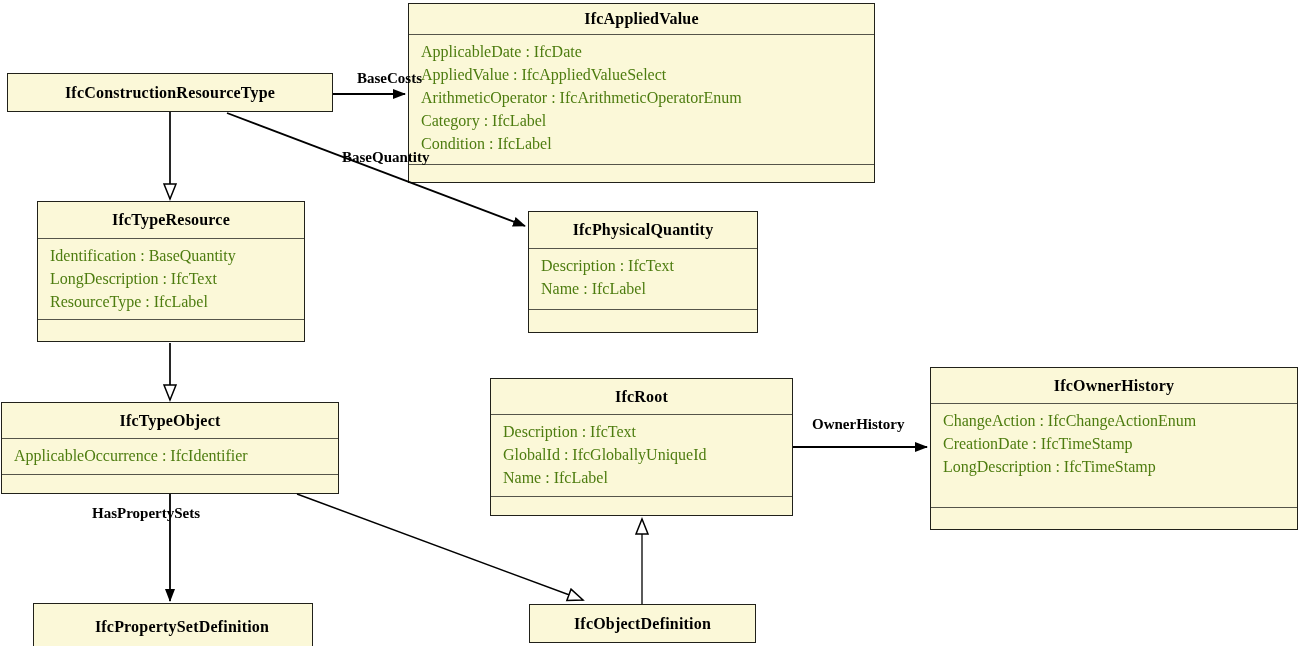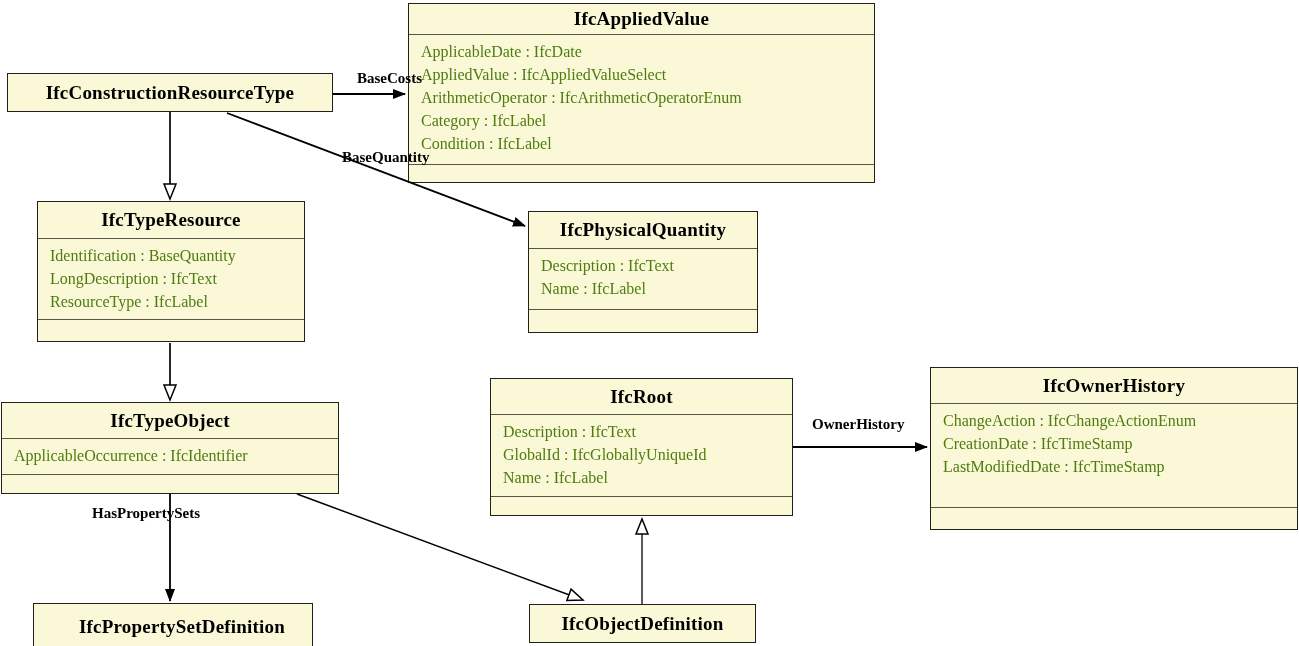--- a/index.html
+++ b/index.html
@@ -9,21 +9,21 @@
     font-family:"Liberation Serif","DejaVu Serif",serif;
   }
   svg.edges{position:absolute;left:0;top:0;z-index:2;pointer-events:none;}
   .uml-class{
     position:absolute;z-index:1;box-sizing:border-box;
     background:#FBF8D8;border:1.6px solid #21211A;
     display:flex;flex-direction:column;
   }
   .uml-title{
     flex:0 0 auto;display:flex;align-items:center;justify-content:center;
-    font-weight:bold;font-size:19px;letter-spacing:0.2px;color:#000;
+    font-weight:bold;font-size:16px;letter-spacing:0.2px;color:#000;
   }
   .title-only .uml-title{flex:1 1 auto;}
   .uml-attrs{
     flex:1 1 auto;border-top:1.2px solid #55554A;
     padding:5px 6px 0 12px;font-size:16px;color:#4d7c0f;overflow:hidden;
   }
   .attr-row{line-height:23px;white-space:nowrap;}
   .uml-footer{flex:0 0 auto;border-top:1.2px solid #55554A;}
 
   #c-ctype  {left:7px;  top:73px;  width:326px;height:39px;}
@@ -107,21 +107,21 @@
         <div class="attr-row">Name : IfcLabel</div>
       </div>
     <div class="uml-footer"></div>
   </div>
 
   <div class="uml-class" id="c-owner" style="background: rgb(251, 248, 216); border-color: rgb(33, 33, 26);">
     <div class="uml-title">IfcOwnerHistory</div>
     <div class="uml-attrs">
         <div class="attr-row">ChangeAction : IfcChangeActionEnum</div>
         <div class="attr-row">CreationDate : IfcTimeStamp</div>
-        <div class="attr-row">LastModifiedDate : IfcTimeStamp</div>
+        <div class="attr-row">LongDescription : IfcTimeStamp</div>
       </div>
     <div class="uml-footer"></div>
   </div>
 
   <div class="uml-class title-only" id="c-propset" style="background: rgb(251, 248, 216); border-color: rgb(33, 33, 26);">
     <div class="uml-title">IfcPropertySetDefinition</div>
   </div>
 
   <div class="uml-class title-only" id="c-objdef" style="background: rgb(251, 248, 216); border-color: rgb(33, 33, 26);">
     <div class="uml-title">IfcObjectDefinition</div>

